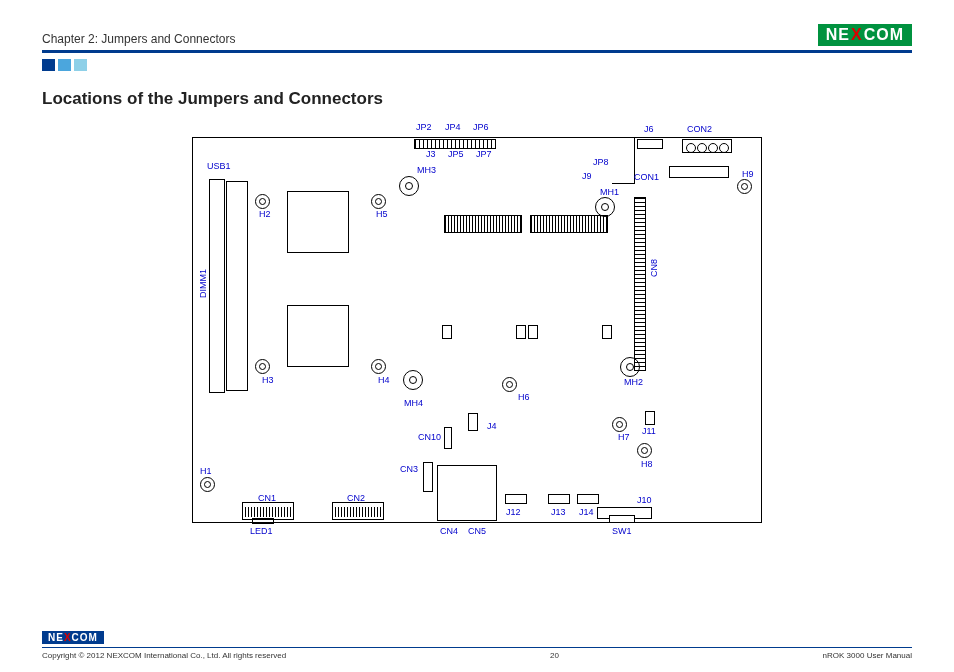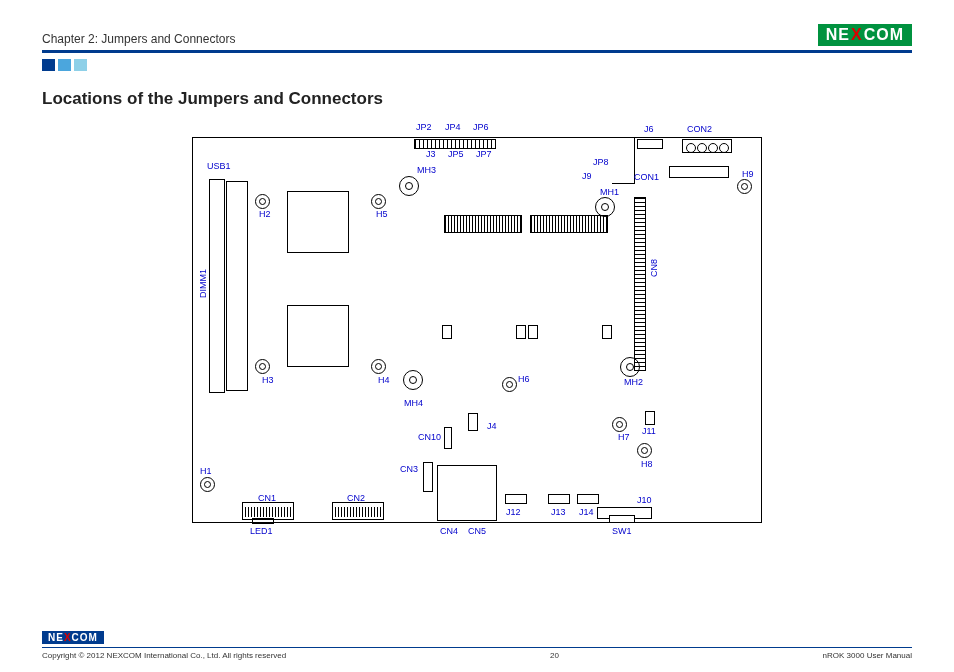--- a/index.html
+++ b/index.html
@@ -88,21 +88,21 @@
 
     <div class="lbl rot" style="left:16px;top:150px;">DIMM1</div>
 
     <div class="lbl" style="left:290px;top:196px;">WWAN</div>
     <div class="lbl" style="left:375px;top:196px;">WLAN</div>
 
     <div class="lbl" style="left:127px;top:212px;">U20</div>
     <div class="lbl" style="left:80px;top:256px;">H3</div>
     <div class="lbl" style="left:196px;top:256px;">H4</div>
     <div class="lbl" style="left:222px;top:279px;">MH4</div>
-    <div class="lbl" style="left:324px;top:255px;padding-left:12px;">H6</div>
+    <div class="lbl" style="left:324px;top:273px;padding-left:12px;">H6</div>
     <div class="lbl" style="left:442px;top:258px;">MH2</div>
 
     <div class="lbl" style="left:236px;top:313px;">CN10</div>
     <div class="lbl" style="left:305px;top:302px;">J4</div>
     <div class="lbl" style="left:436px;top:313px;">H7</div>
     <div class="lbl" style="left:460px;top:307px;">J11</div>
 
     <div class="lbl" style="left:18px;top:347px;">H1</div>
     <div class="lbl" style="left:218px;top:345px;">CN3</div>
     <div class="lbl" style="left:459px;top:340px;">H8</div>

